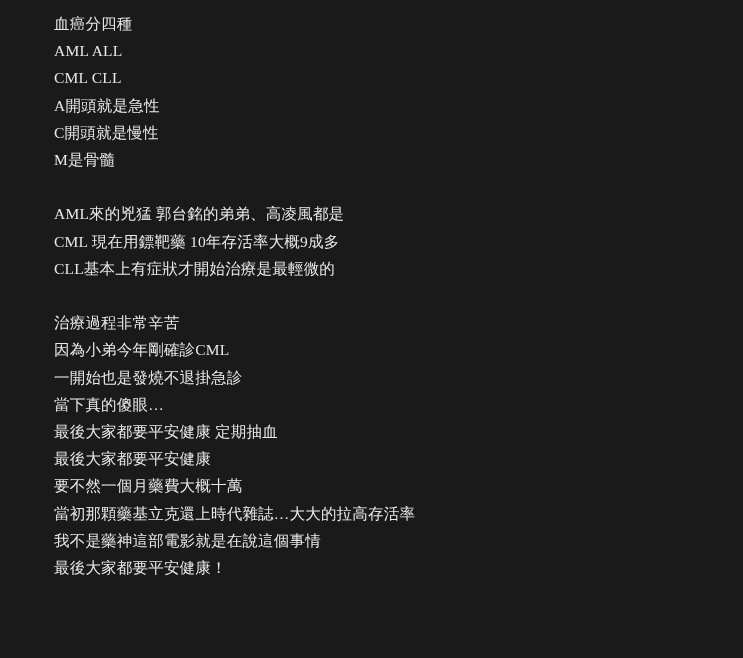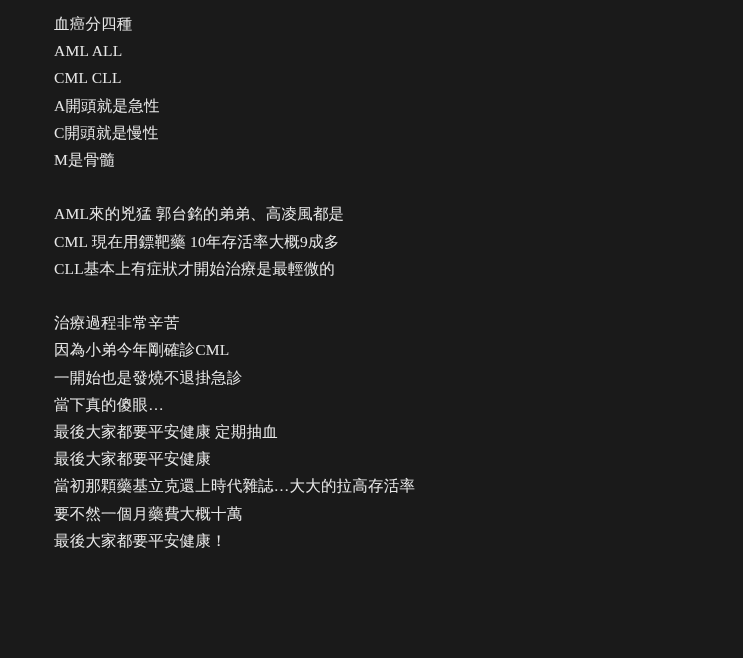--- a/index.html
+++ b/index.html
@@ -43,16 +43,17 @@
     <div class="line">AML來的兇猛 郭台銘的弟弟、高凌風都是</div>
     <div class="line">CML 現在用鏢靶藥 10年存活率大概9成多</div>
     <div class="line">CLL基本上有症狀才開始治療是最輕微的</div>
     <div class="line blank"></div>
     <div class="line">治療過程非常辛苦</div>
     <div class="line">因為小弟今年剛確診CML</div>
     <div class="line">一開始也是發燒不退掛急診</div>
     <div class="line">當下真的傻眼…</div>
     <div class="line">最後大家都要平安健康 定期抽血</div>
     <div class="line">最後大家都要平安健康</div>
+    <div class="line">要不然一個月藥費大概十萬</div>
     <div class="line">當初那顆藥基立克還上時代雜誌…大大的拉高存活率</div>
-    <div class="line">要不然一個月藥費大概十萬</div>
+    <div class="line">我不是藥神這部電影就是在說這個事情</div>
     <div class="line">最後大家都要平安健康！</div>
   </div>
 
 </body></html>

